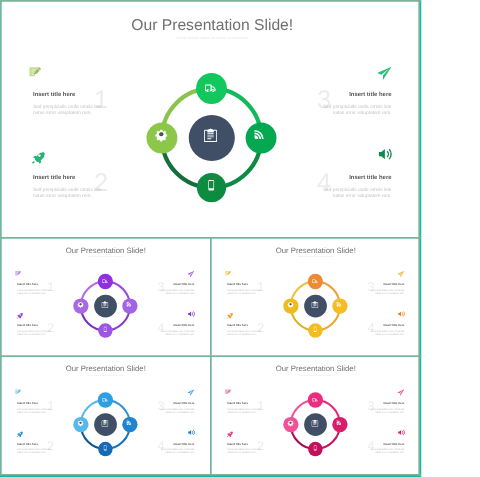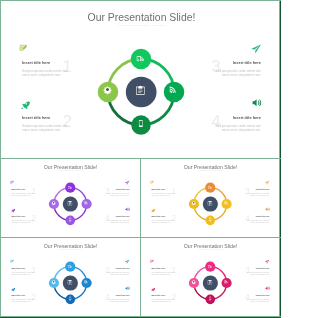--- a/index.html
+++ b/index.html
@@ -1,17 +1,17 @@
 <!DOCTYPE html>
 <html><head>
 <meta charset="utf-8">
 <style>
   html,body{margin:0;padding:0;background:#fff;}
   body{width:281px;height:318px;font-family:"Liberation Sans",sans-serif;overflow:hidden;}
-  .page{position:relative;width:281px;height:318px;background:#14532d;overflow:hidden;}
+  .page{position:relative;width:281px;height:318px;background:#14b8a6;overflow:hidden;}
 
   .frame{position:absolute;left:0;top:0;width:281px;height:318px;pointer-events:none;z-index:50;}
   .ln{position:absolute;background:#7cb295;}
 
   .holder{position:absolute;overflow:hidden;background:#fff;}
   .slide{position:absolute;left:0;top:0;width:281px;height:158px;background:#fff;transform-origin:0 0;}
 
   .s-title{position:absolute;left:0;top:10.7px;width:281px;text-align:center;font-size:10.45px;color:#707070;}
   .s-sub{position:absolute;left:0;top:23.2px;width:281px;text-align:center;font-size:2.45px;color:#e3e3e3;letter-spacing:.13px;}
 

